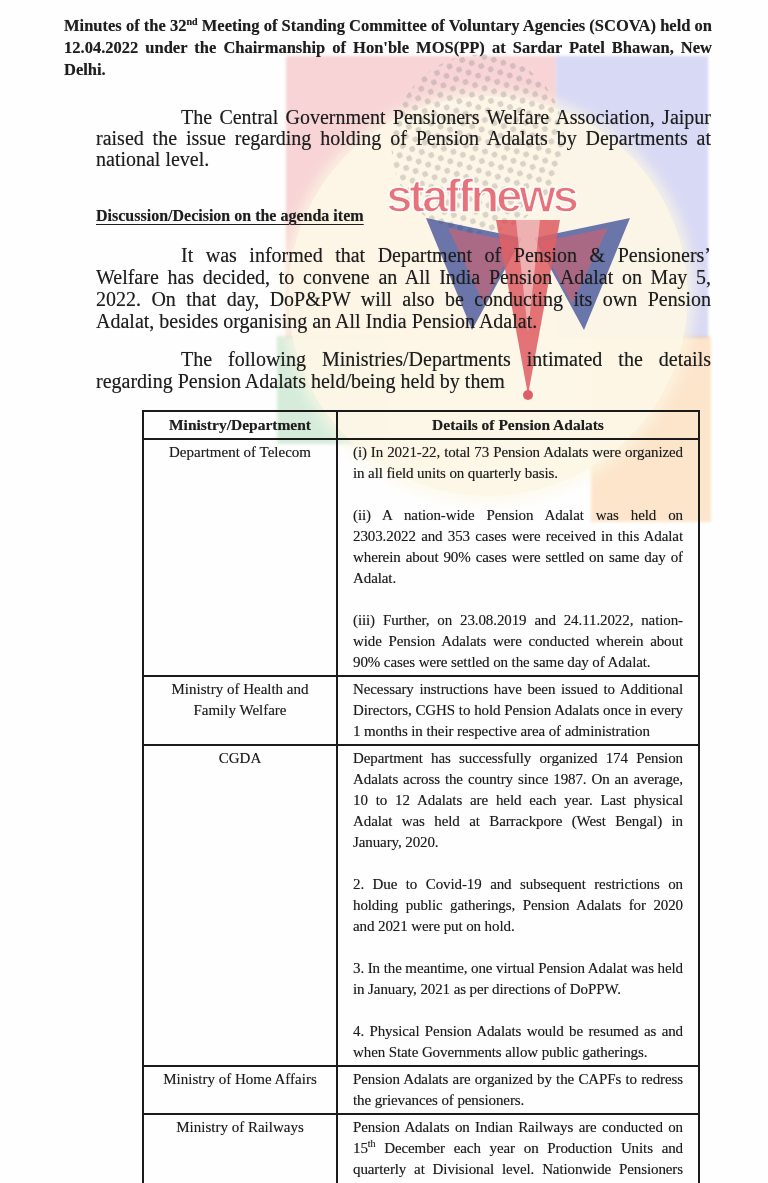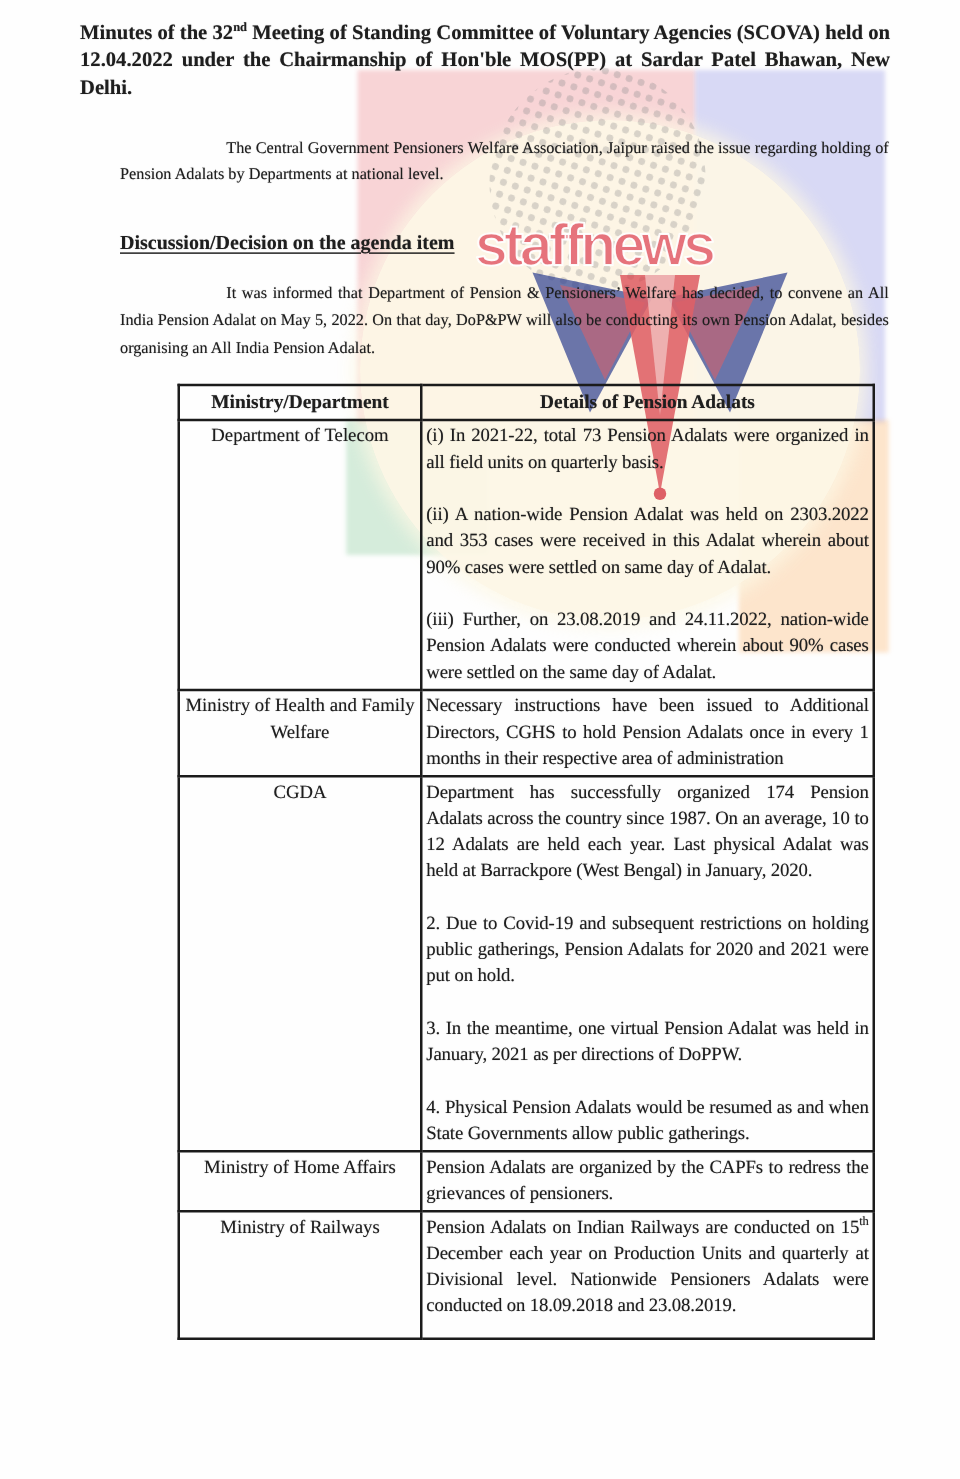--- a/index.html
+++ b/index.html
@@ -28,48 +28,48 @@
   }
   .wm-dots {
     position: absolute; left: 392px; top: 54px; width: 172px; height: 180px;
     border-radius: 50%;
     background-image: radial-gradient(circle, rgba(140,140,140,0.6) 2.6px, rgba(0,0,0,0) 3.1px);
     background-size: 10px 10px;
     transform: rotate(18deg);
     opacity: 0.55;
   }
   .wm-text {
-    position: absolute; left: 380px; top: 168px; width: 220px;
+    position: absolute; left: 356px; top: 168px; width: 220px;
     font-family: "Liberation Sans", sans-serif;
     font-weight: 700; font-size: 47px; letter-spacing: -3px;
     color: rgba(225,84,95,0.82);
     -webkit-text-stroke: 1.5px rgba(255,255,255,0.95);
     text-shadow: 0 0 2px rgba(255,255,255,0.9);
-    text-align: left;
+    text-align: right;
   }
   .wm-balloon { position: absolute; left: 418px; top: 212px; width: 220px; height: 190px; opacity: 0.82; }
 
   
   .content { position: absolute; inset: 0; z-index: 1; padding-top: 15px; }
   .content * { text-shadow: 0 0 0.7px rgba(30,30,30,0.5); }
 
   .doc-header {
     margin: 0 56px 0 64px;
     font-weight: bold; font-size: 16.5px; line-height: 22px;
     text-align: justify;
   }
   sup { font-size: 10px; line-height: 0; }
 
   .section-heading {
     margin: 23px 0 0 135px;
     font-weight: bold; font-size: 16px; line-height: 20px;
   }
   .para {
     margin: 0 57px 0 96px;
-    font-size: 13px; line-height: 22px;
+    font-size: 20px; line-height: 22px;
     text-align: justify; text-indent: 85px;
   }
   .para-1 { margin-top: 26px; line-height: 21px; }
   .discussion-heading {
     margin: 37px 0 0 96px;
     font-weight: bold; font-size: 16px;
     text-decoration: underline;
     text-underline-offset: 3px;
   }
   .para-2 { margin-top: 19px; }
@@ -79,21 +79,21 @@
   table.adalat {
     margin: 18px 0 0 142px;
     width: 558px;
     border-collapse: collapse;
     table-layout: fixed;
     font-size: 15px; line-height: 21px;
   }
   table.adalat th, table.adalat td {
     border: 2px solid #1b1b1b;
     vertical-align: top;
-    padding: 2px 3px;
+    padding: 2px 15px;
   }
   col.c1 { width: 194px; }
   th { font-weight: bold; text-align: center; font-size: 15.5px; height: 28px; }
   td.ministry { text-align: center; }
   td.details { text-align: justify; letter-spacing: -0.1px; }
   .cell-para + .cell-para { margin-top: 21px; }
   tr.r-ex td      { height: 40px; }
   tr.r-telecom td { height: 208px; }
   tr.r-health td  { height: 65px; }
   tr.r-cgda td    { height: 246px; }
@@ -128,20 +128,21 @@
 
     <div class="doc-header"><span>Minutes of the 32</span><sup>nd</sup><span> Meeting of Standing Committee of Voluntary Agencies (SCOVA) held on 12.04.2022 under the Chairmanship of Hon'ble MOS(PP) at Sardar Patel Bhawan, New Delhi.</span></div>
 
 
     <p class="para para-1">The Central Government Pensioners Welfare Association, Jaipur raised the issue regarding holding of Pension Adalats by Departments at national level.</p>
 
     <div class="discussion-heading">Discussion/Decision on the agenda item</div>
 
     <p class="para para-2">It was informed that Department of Pension &amp; Pensioners’ Welfare has decided, to convene an All India Pension Adalat on May 5, 2022. On that day, DoP&amp;PW will also be conducting its own Pension Adalat, besides organising an All India Pension Adalat.</p>
 
+    <p class="para para-3">The following Ministries/Departments intimated the details regarding Pension Adalats held/being held by them</p>
 
     <table class="adalat">
       <colgroup>
           <col class="c1">
           <col class="c2">
         </colgroup>
       <tbody>
           <tr>
         <th>Ministry/Department</th>
         <th>Details of Pension Adalats</th>

